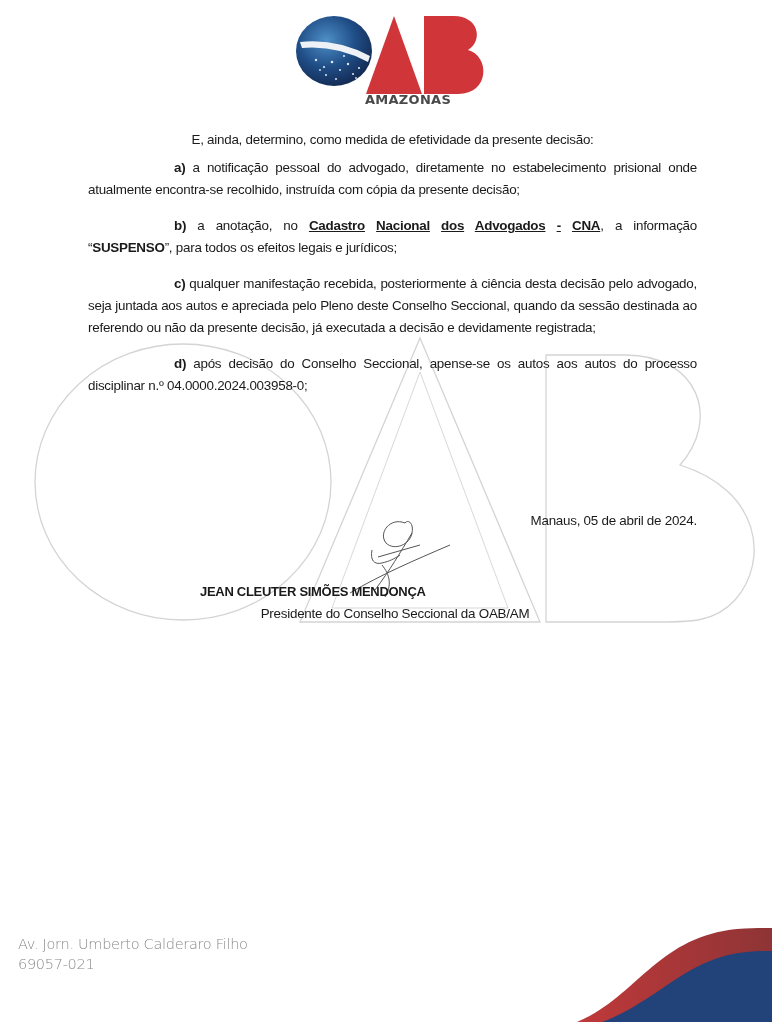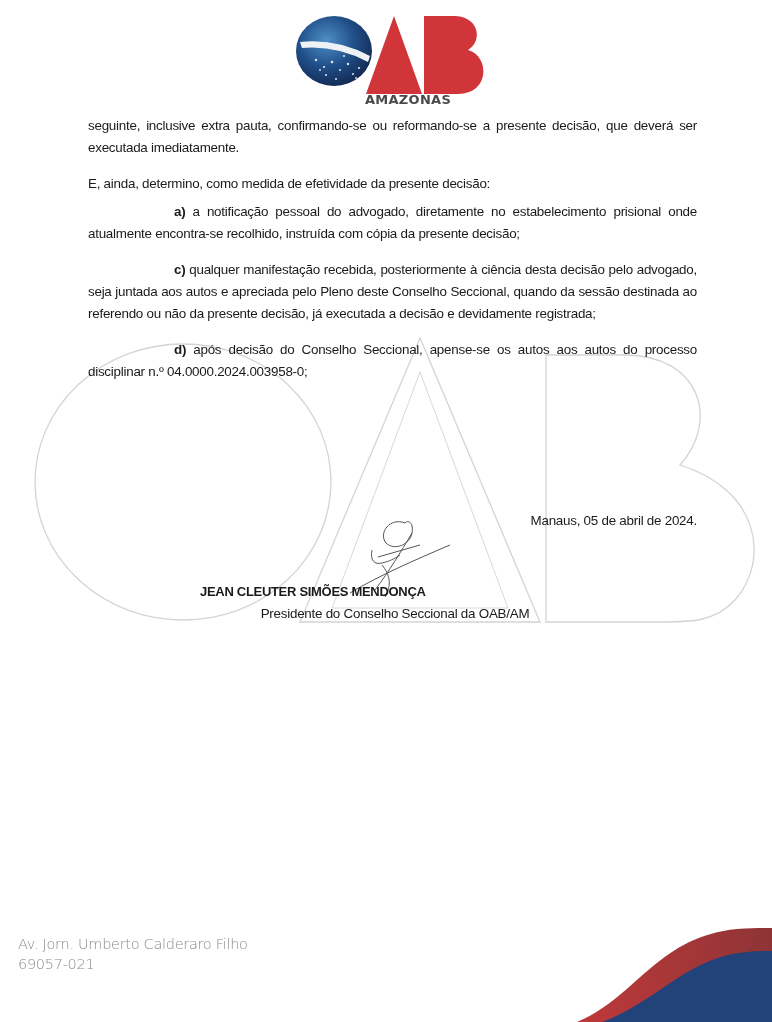--- a/index.html
+++ b/index.html
@@ -17,21 +17,21 @@
     }
     .watermark { position: absolute; left: 0; top: 0; pointer-events: none; }
     .body-text {
       position: absolute; left: 88px; width: 609px;
       font-family: "Liberation Sans Narrow", "Liberation Sans", sans-serif;
       font-size: 13.4px; line-height: 22px; text-align: justify;
       letter-spacing: -0.25px;
     }
     .body-text p { margin: 0; }
     .indent { text-indent: 86px; }
-    .center { text-align: left; text-indent: 0; }
+    .center { text-align: center; text-indent: 0; }
     b { font-weight: bold; }
     u { text-decoration: underline; }
     .date { position: absolute; right: 75px; top: 513px; font-size: 13.4px; letter-spacing: -0.25px; }
     .sig-name {
       position: absolute; left: 200px; width: 390px; top: 584px; 
       font-weight: bold; font-size: 13px; letter-spacing: -0.3px;
     }
     .sig-role {
       position: absolute; left: 200px; width: 390px; top: 606px; text-align: center;
       font-size: 13.4px; letter-spacing: -0.25px;
@@ -82,27 +82,29 @@
         <circle cx="60" cy="66" r="0.9"></circle>
         <circle cx="24" cy="58" r="0.9"></circle>
     </g>
     <polygon points="98,4 70,82 126,82" fill="#d0353a"></polygon>
     <path d="M128,4 L158,4 C182,4 188,28 172,38 C194,44 194,82 162,82 L128,82 Z" fill="#d0353a"></path>
   </svg>
   <div class="logo-caption">AMAZONAS</div>
 </div>
 
 <div class="body-text" style="top:115px;">
-  <p>seguinte, inclusive extra pauta, confirmando-se ou reformando-se a presente decisão, que deverá ser executada imediatamente.</p>
   <p class="center" style="margin-top:14px;">E, ainda, determino, como medida de efetividade da presente decisão:</p>
 
   <p class="indent" style="margin-top:6px;">
     <b>a)</b><span> a notificação pessoal do advogado, diretamente no estabelecimento prisional onde atualmente encontra-se recolhido, instruída com cópia da presente decisão;</span>
   </p>
 
+  <p class="indent" style="margin-top:14px;">
+    <b>b)</b><span> a anotação, no </span><b><u>Cadastro</u> <u>Nacional</u> <u>dos</u> <u>Advogados</u> <u>-</u> <u>CNA</u></b><span>, a informação “</span><b>SUSPENSO</b><span>”, para todos os efeitos legais e jurídicos;</span>
+  </p>
 
   <p class="indent" style="margin-top:14px;">
     <b>c)</b><span> qualquer manifestação recebida, posteriormente à ciência desta decisão pelo advogado, seja juntada aos autos e apreciada pelo Pleno deste Conselho Seccional, quando da sessão destinada ao referendo ou não da presente decisão, já executada a decisão e devidamente registrada;</span>
   </p>
 
   <p class="indent" style="margin-top:14px;">
     <b>d)</b><span> após decisão do Conselho Seccional, apense-se os autos aos autos do processo disciplinar n.º 04.0000.2024.003958-0;</span>
   </p>
 </div>
 

